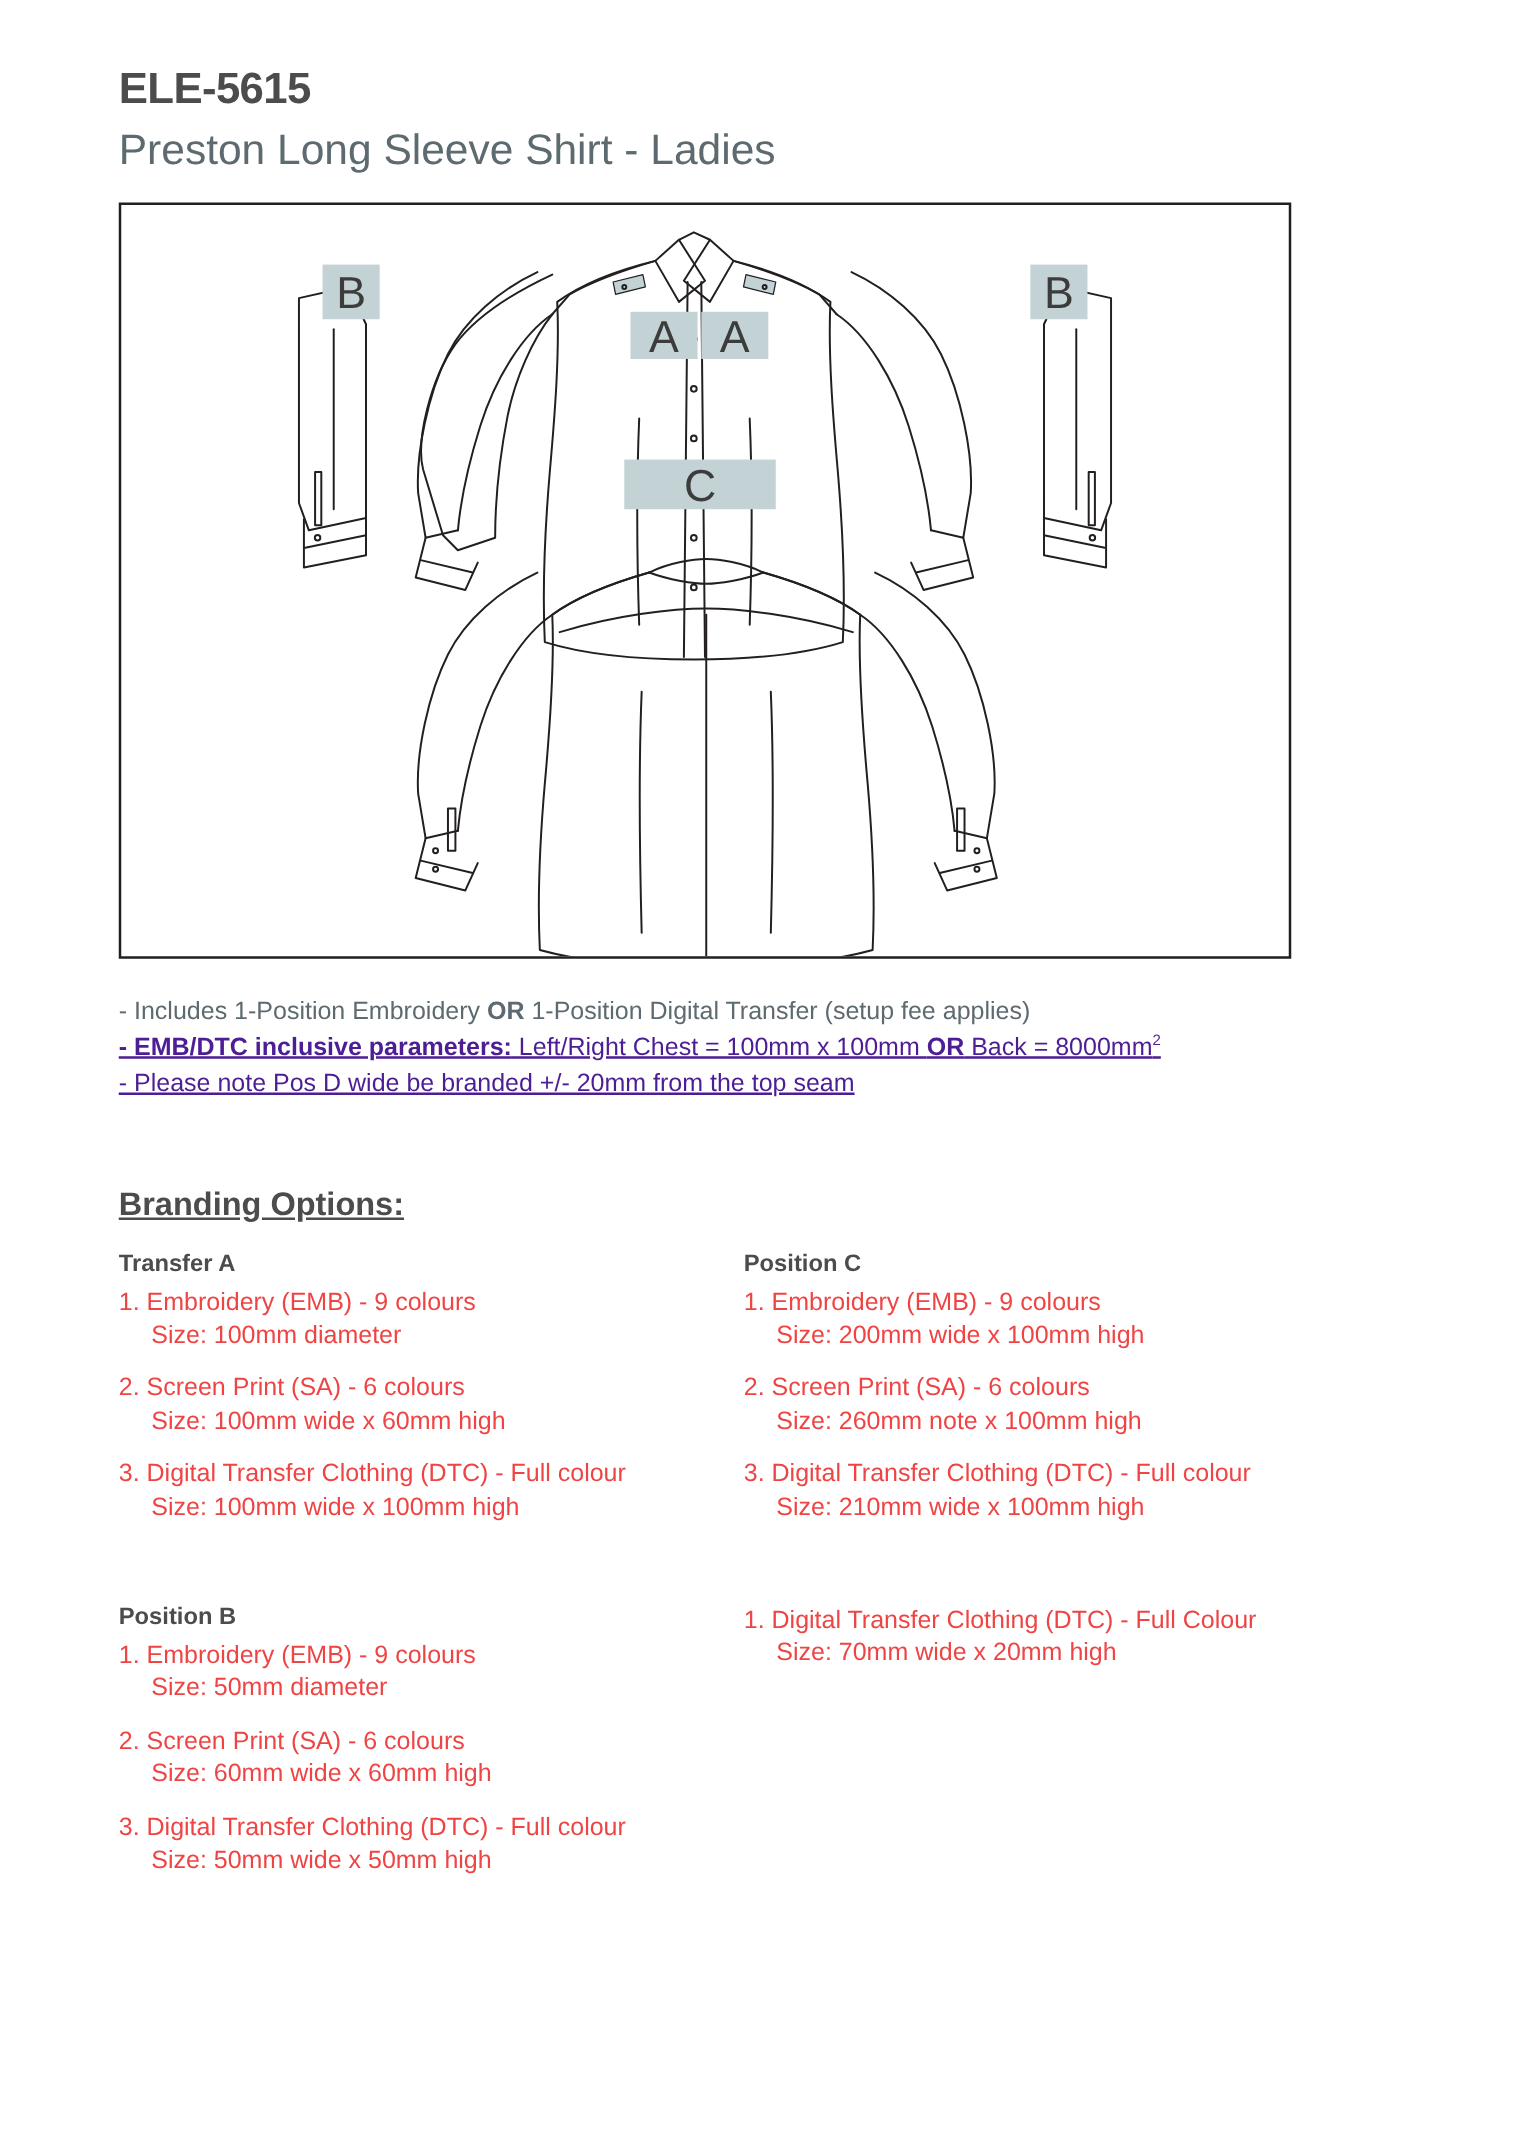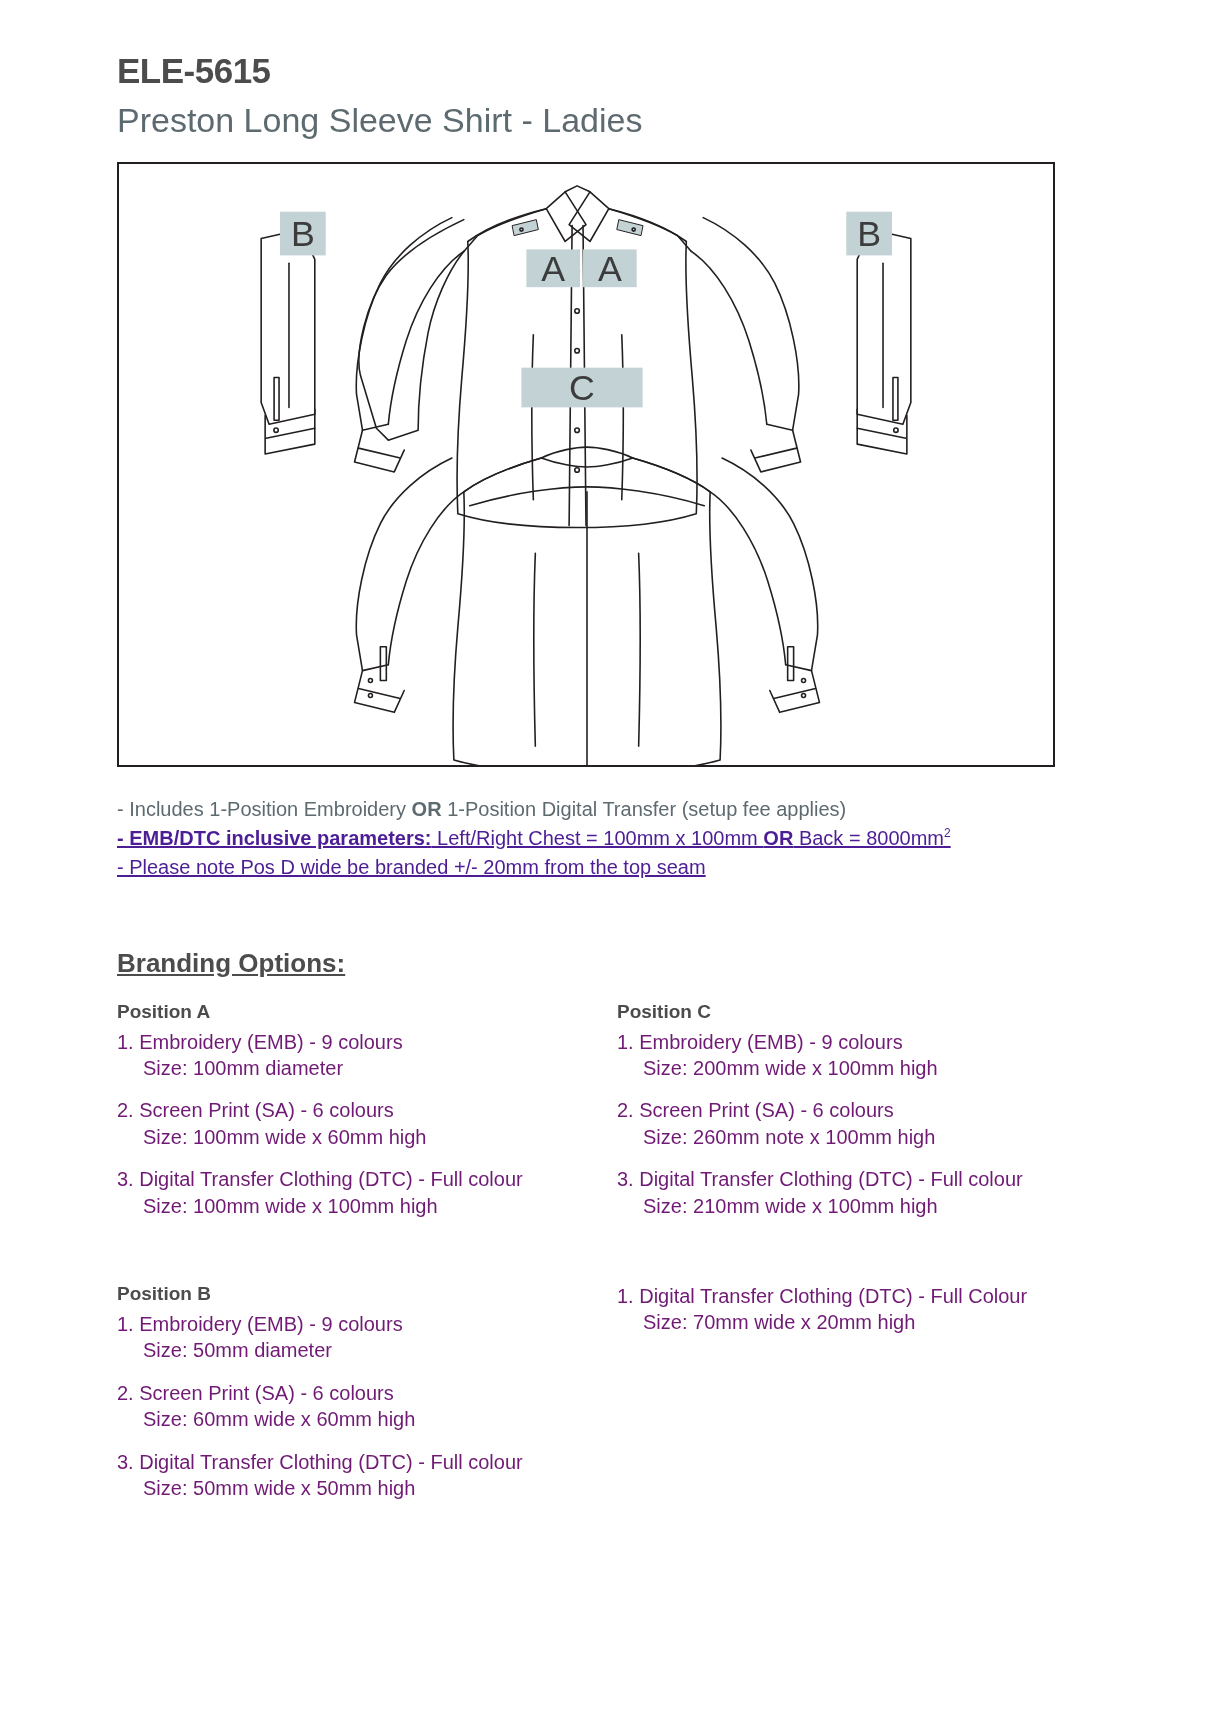--- a/index.html
+++ b/index.html
@@ -14,21 +14,20 @@
     color: #4a4a4a;
     position: relative;
     overflow: hidden;
   }
   .page {
     position: relative;
     width: 1140px;
     height: 1720px;
     box-sizing: border-box;
     padding: 0 95px;
-    margin-left: 22px;
   }
   
   .sku {
     font-size: 35px;
     font-weight: bold;
     color: #4c4c4c;
     letter-spacing: -0.5px;
     margin: 0;
     padding-top: 52px;
     line-height: 1.1;
@@ -90,21 +89,21 @@
     font-size: 19px;
     font-weight: bold;
     color: #4c4c4c;
     margin: 0 0 6px 0;
   }
   .pos-block { margin-bottom: 26px; }
   .pos-block:last-child { margin-bottom: 0; }
   .opt {
     font-size: 20px;
     line-height: 1.32;
-    color: #701a75;
+    color: #ef4444;
     margin-bottom: 16px;
   }
   .opt:last-child { margin-bottom: 0; }
   .opt .size { display: block; padding-left: 26px; }
   .spacer-38 { height: 38px; }
 </style>
 </head>
 <body>
 
 <div class="page">
@@ -248,21 +247,21 @@
   </div>
 
   <div class="bo-wrap">
     <div class="section-title">Branding Options:</div>
 
     <div class="bo-columns">
 
       <div class="bo-col left">
 
         <div class="pos-block">
-          <div class="pos-title">Position A</div>
+          <div class="pos-title">Transfer A</div>
           <div class="opt">
             <span>1. Embroidery (EMB) - 9 colours</span>
             <span class="size">Size: 100mm diameter</span>
           </div>
           <div class="opt">
             <span>2. Screen Print (SA) - 6 colours</span>
             <span class="size">Size: 100mm wide x 60mm high</span>
           </div>
           <div class="opt">
             <span>3. Digital Transfer Clothing (DTC) - Full colour</span>

